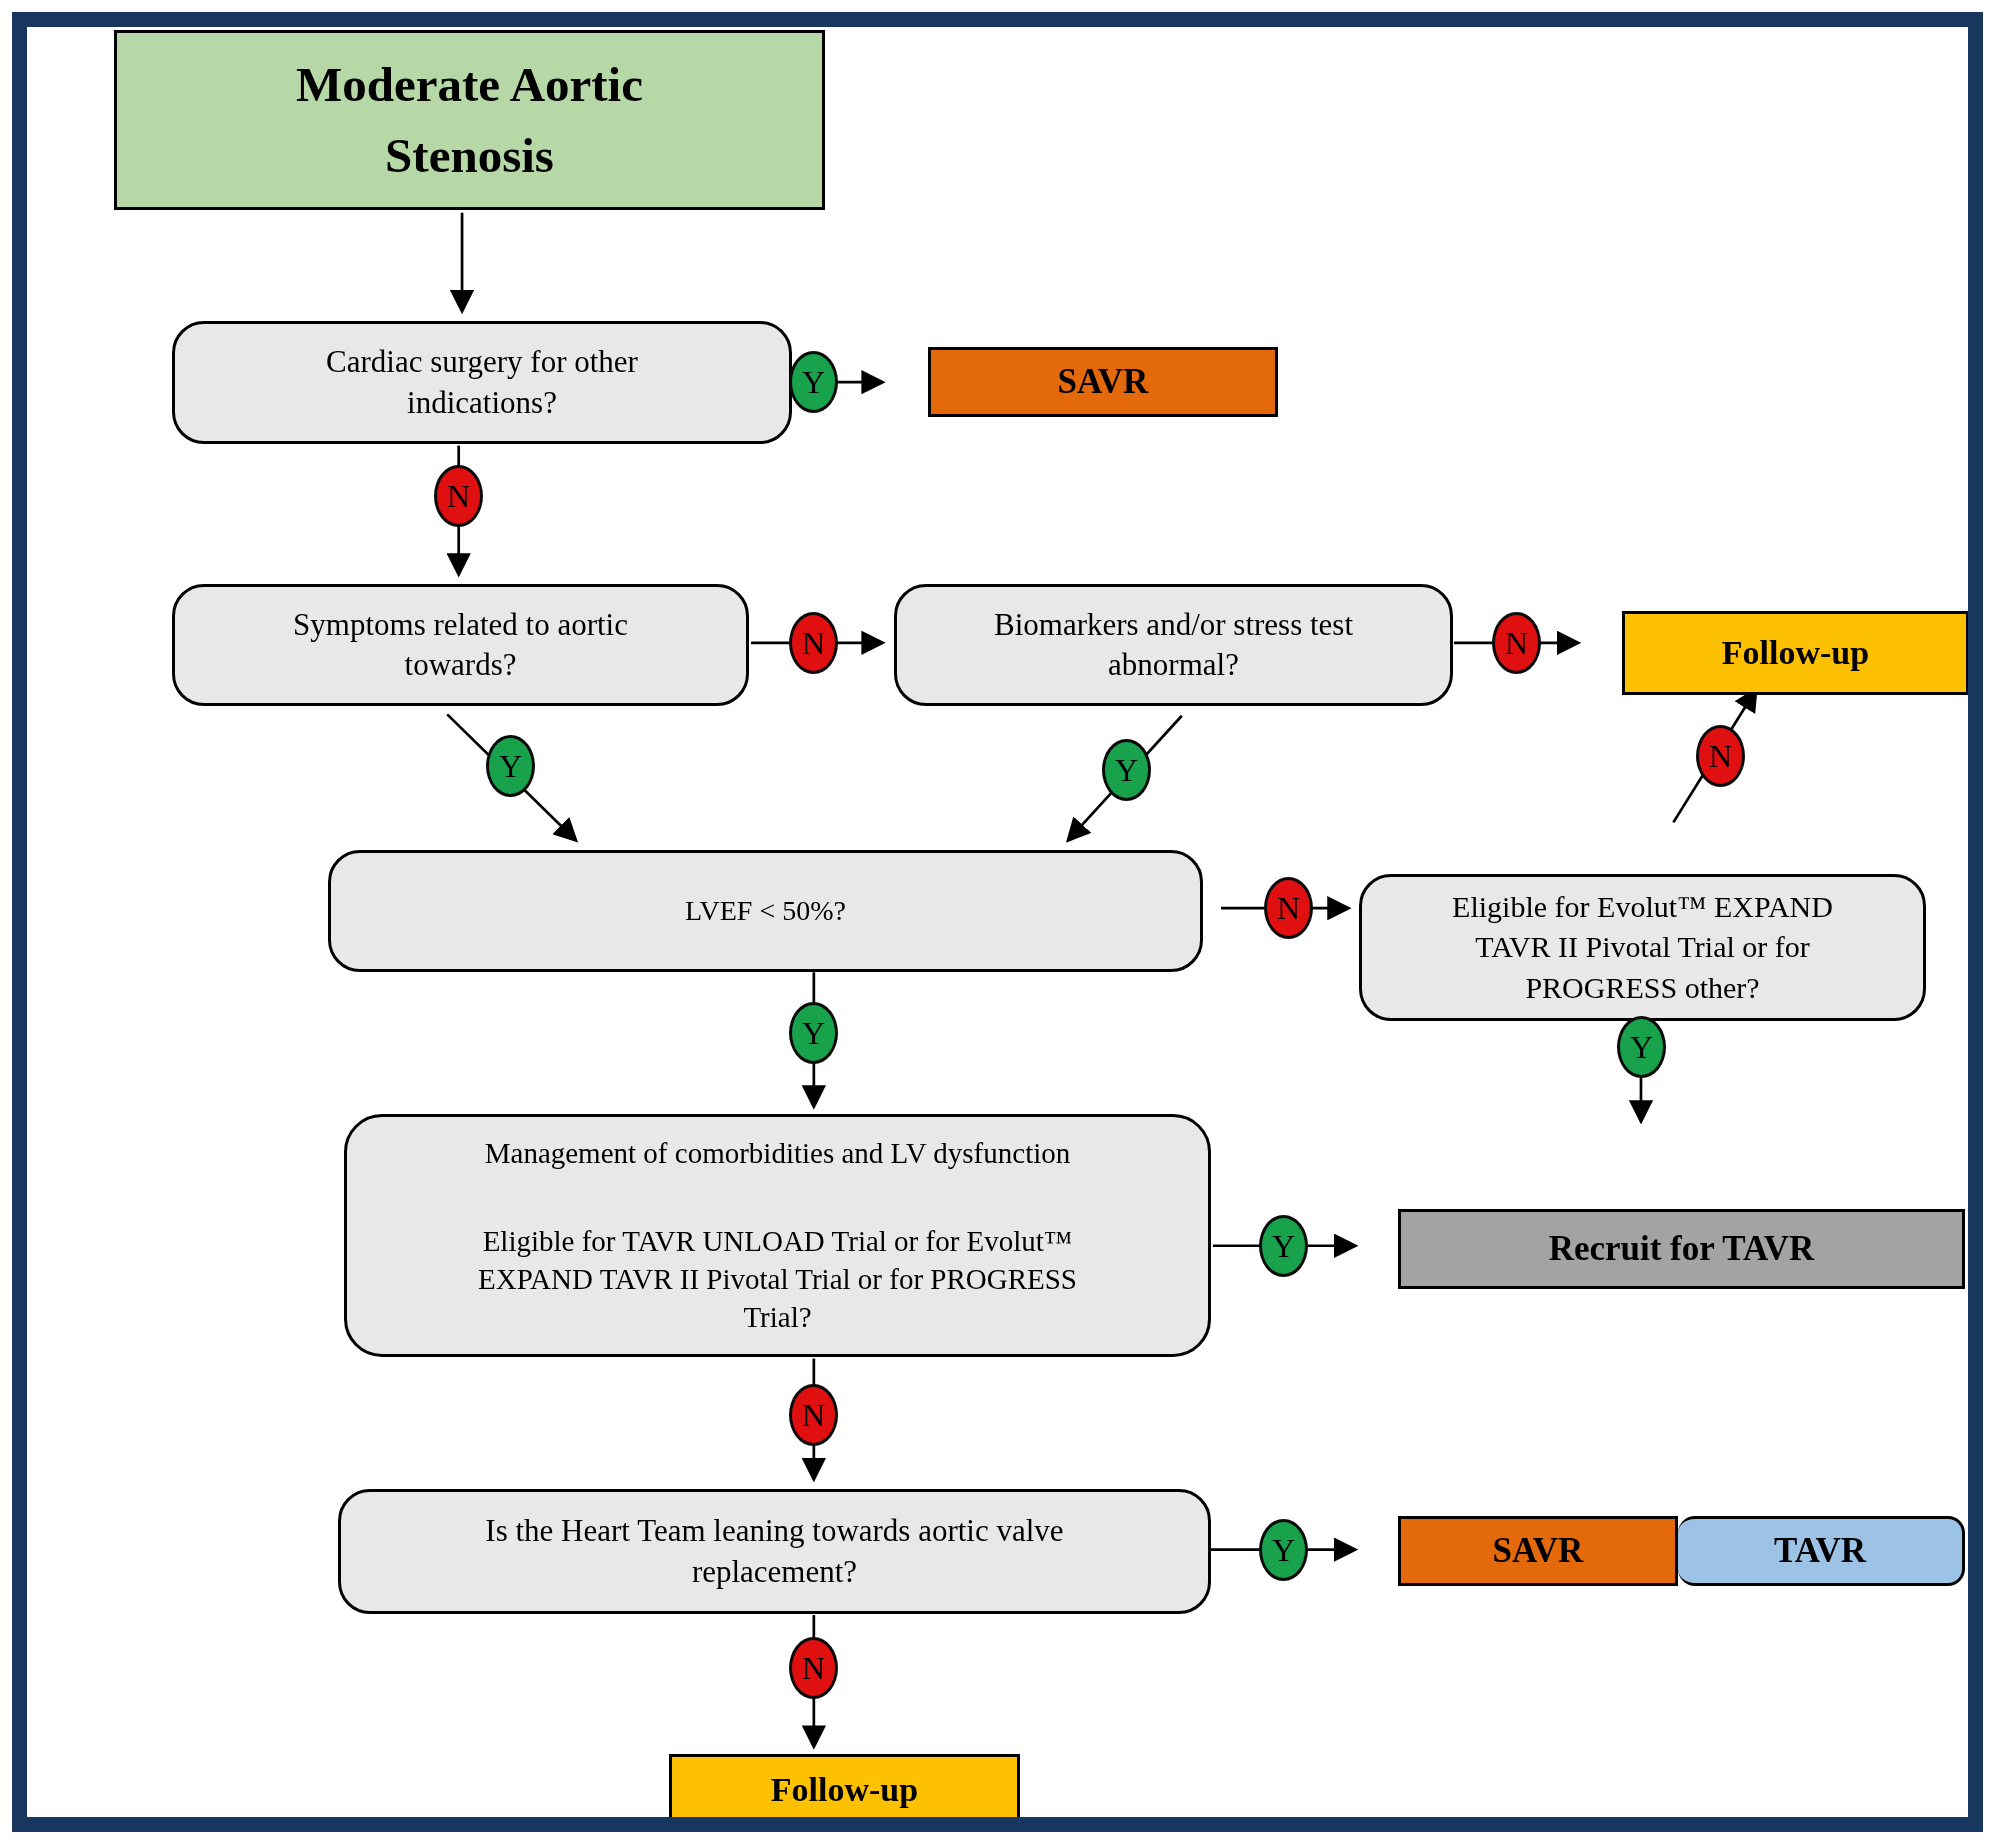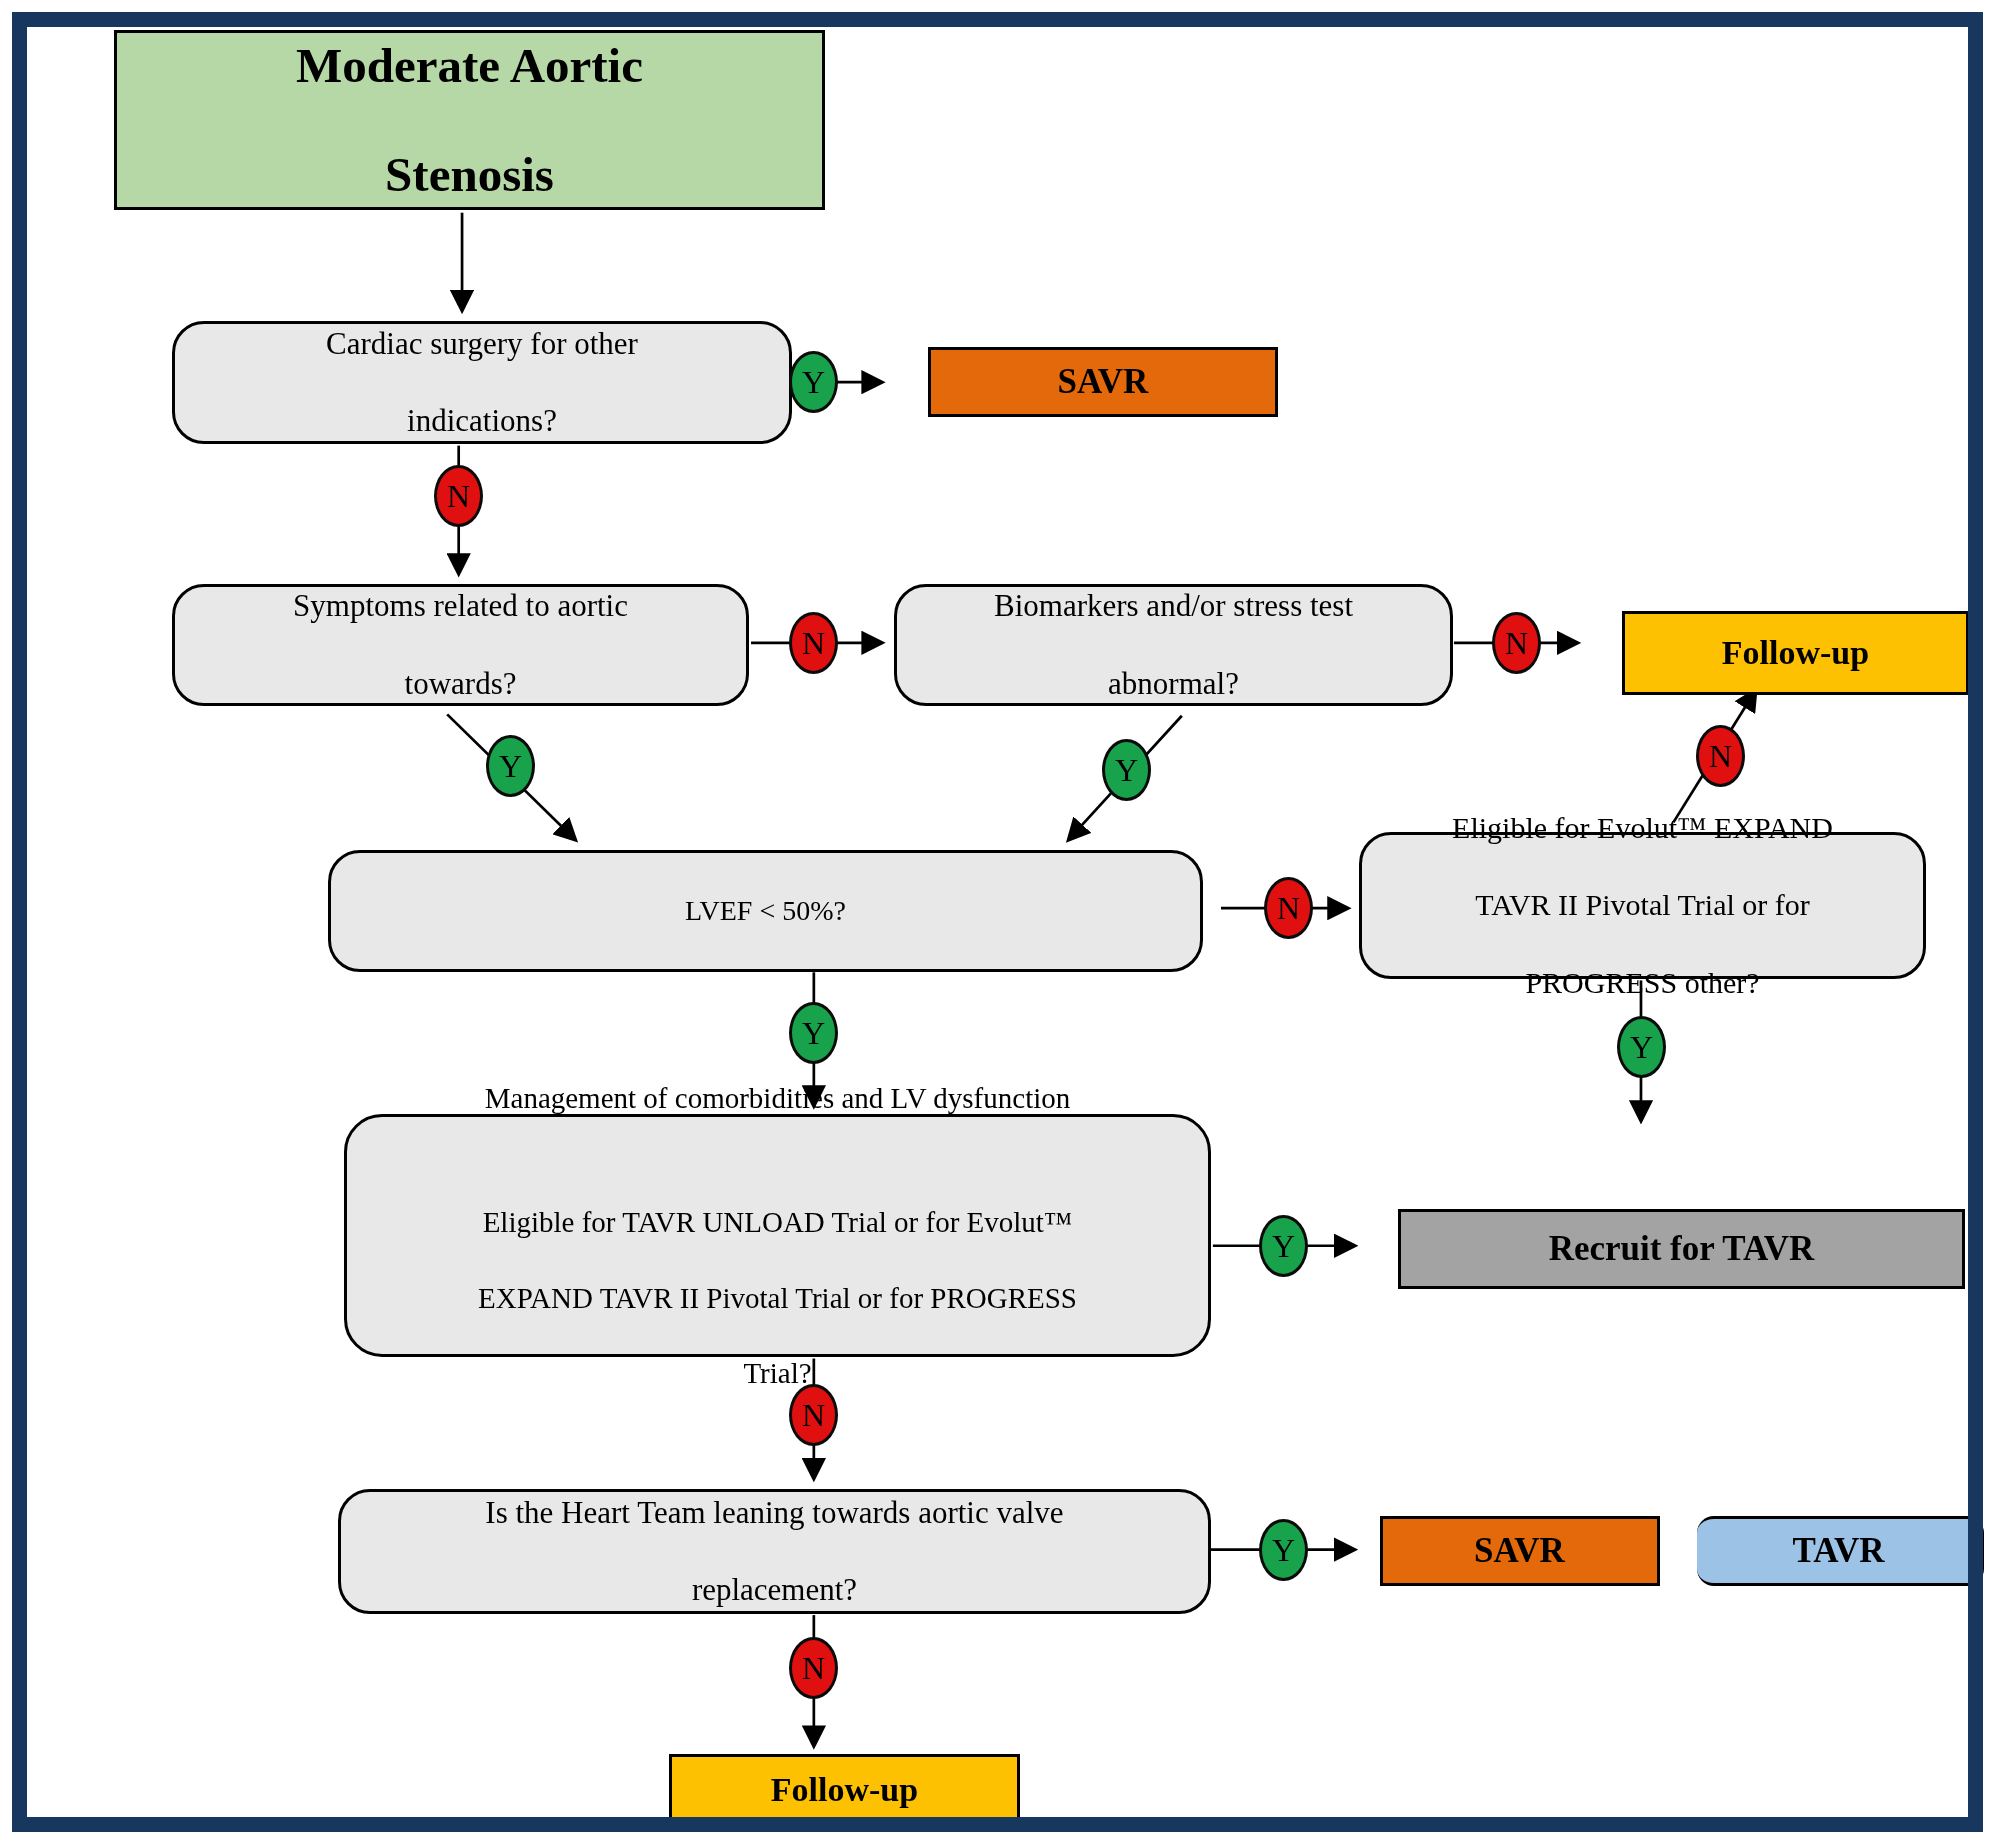--- a/index.html
+++ b/index.html
@@ -17,28 +17,27 @@
     pointer-events:none;
   }
   #wires{position:absolute;left:0;top:0;width:1995px;height:1844px;}
   .node{
     position:absolute;
     border:3.4px solid #000;
     display:flex;flex-direction:column;
     justify-content:center;align-items:center;
     text-align:center;
     box-sizing:border-box;
-    gap:37px;
   }
   .qbox{border-radius:32px;font-size:31px;line-height:1.3;}
   .titlebox{font-size:49px;font-weight:bold;line-height:1.45;}
   .obox{font-size:35px;font-weight:bold;flex-direction:row;margin-left:34px;}
   .mgmt{font-size:29px;line-height:1.32;}
   .mgmt .gap-after{margin-bottom:49px;text-align:center;}
-  .evo{font-size:30px;line-height:1.35;}
+  .evo{font-size:30px;line-height:1.35;margin-top:42px;}
   .badge{
     position:absolute;width:49px;height:62px;
     border:3.4px solid #0b0b0b;border-radius:50%;
     display:flex;justify-content:center;align-items:center;
     font-size:32px;line-height:1;box-sizing:border-box;
   }
   .split{padding:0;flex-direction:row;align-items:stretch;border:none;}
   .split .half{
     flex:none;display:flex;justify-content:center;align-items:center;
     border:3.4px solid #000;box-sizing:border-box;

